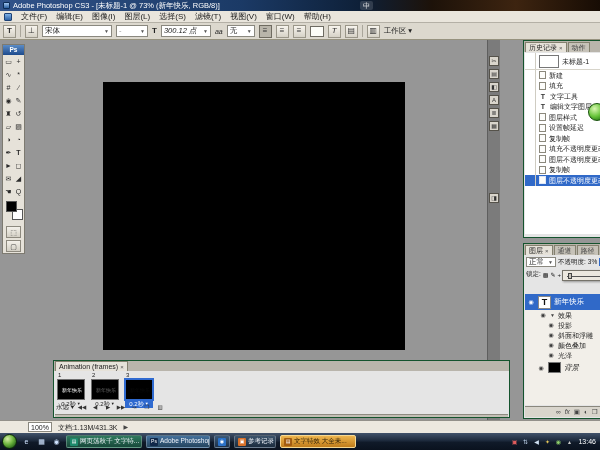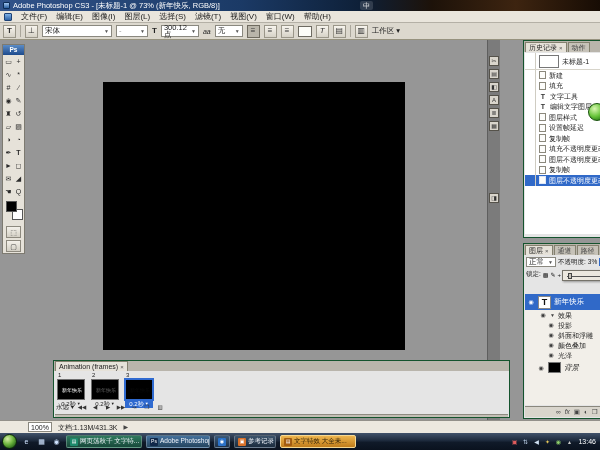--- a/index.html
+++ b/index.html
@@ -157,21 +157,21 @@
   <span class="obtn" data-name="text-orientation-icon">⊥</span>
   <span class="combo" style="width:70px;" data-name="font-family-select">
     <span>宋体</span>
       <span class="car">▼</span>
   </span>
   <span class="combo" style="width:32px;color:#999;" data-name="font-style-select">
     <span>-</span>
       <span class="car">▼</span>
   </span>
   <span style="font-weight:bold;font-size:8px;" data-name="font-size-icon">T</span>
-  <span class="combo" style="width:38px;" data-name="font-size-select">
+  <span class="combo" style="width:50px;font-style:italic;" data-name="font-size-select">
     <span>300.12 点</span>
       <span class="car">▼</span>
   </span>
   <span style="font-size:7px;font-style:italic;" data-name="anti-alias-icon">aa</span>
   <span class="combo" style="width:28px;" data-name="anti-alias-select">
     <span>无</span>
       <span class="car">▼</span>
   </span>
   <span class="obtn pressed" data-name="align-left-icon">≡</span>
   <span class="obtn" data-name="align-center-icon">≡</span>

